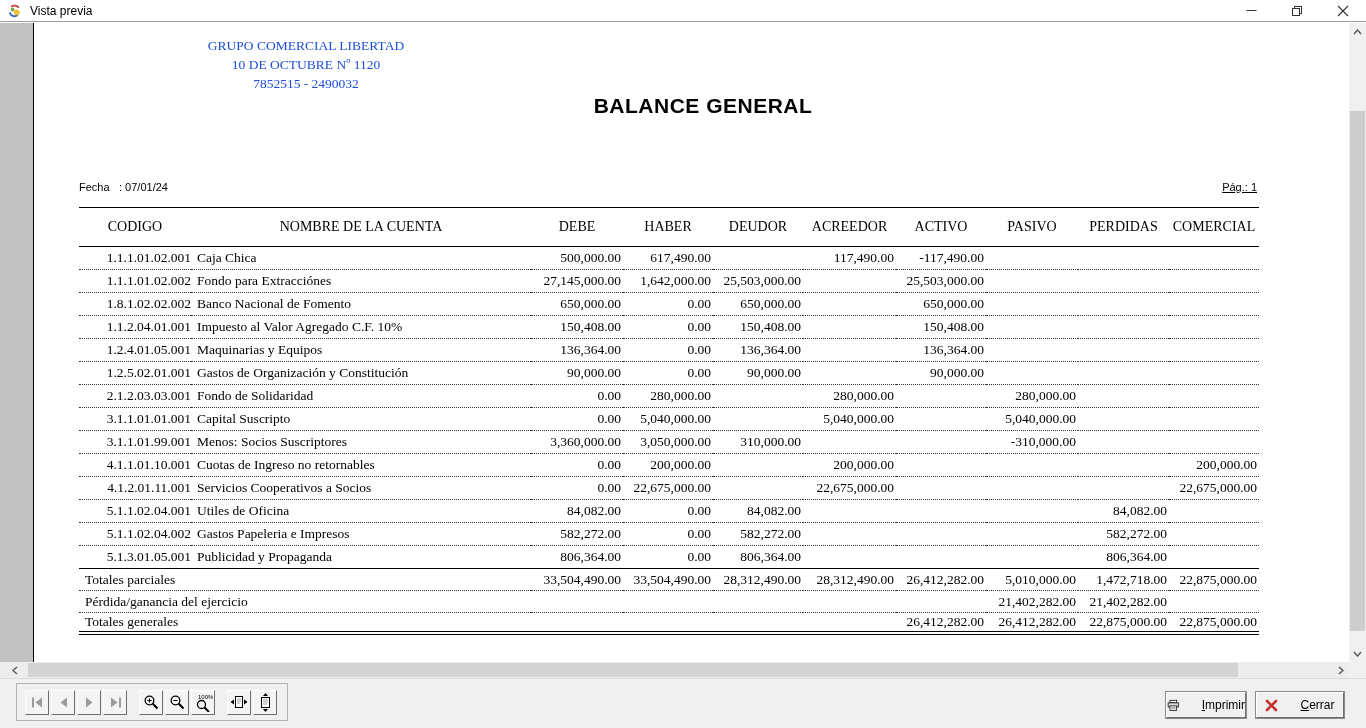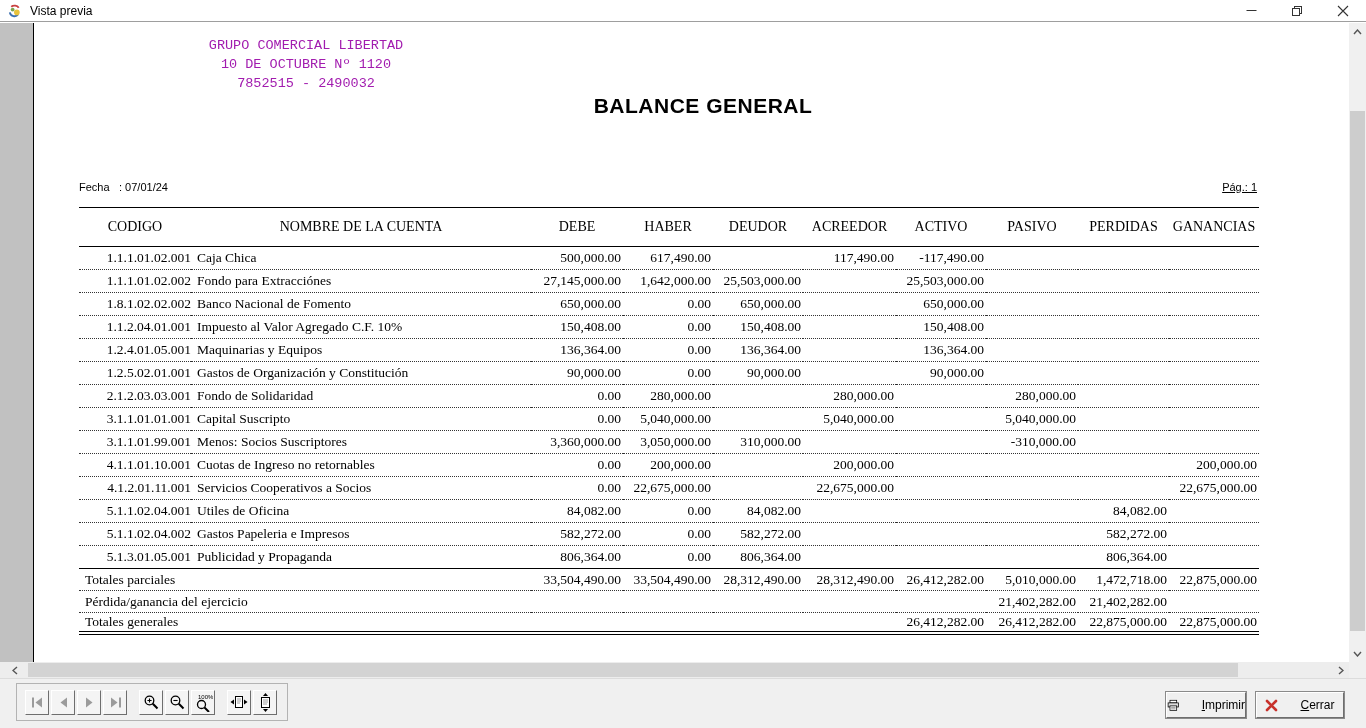--- a/index.html
+++ b/index.html
@@ -16,21 +16,21 @@
   .win-controls { margin-left:auto; display:flex; align-items:center; height:100%; }
   .wc { width:46px; height:100%; display:flex; align-items:center; justify-content:center; cursor:default; }
 
   
   .preview-area { position:absolute; top:23px; left:0; right:0; bottom:50px; background:#c1c1c1; }
   .page { position:absolute; left:33px; top:0; right:17px; bottom:16px; background:#fff;
           border-left:1px solid #000; overflow:hidden;
           font-family:"Liberation Serif", serif; color:#000; }
 
   .company { position:absolute; top:13px; left:107px; width:330px; text-align:center;
-             font-family:Liberation Mono, monospace; font-size:13.5px; line-height:19px; color:#a21caf; }
+             font-family:Liberation Serif, serif; font-size:13.5px; line-height:19px; color:#1d4ed8; }
   .report-title { position:absolute; top:71px; left:69px; width:1200px; text-align:center;
                   font-family:"Liberation Sans", sans-serif; font-weight:bold; font-size:21px;
                   letter-spacing:0.5px; }
   .meta { position:absolute; top:158px; left:45px; width:1180px;
           font-family:"Liberation Sans", sans-serif; font-size:11px; }
   .meta-label { display:inline-block; width:40px; }
   .page-num { position:absolute; right:2px; top:0;text-decoration:underline; }
 
   table.balance { position:absolute; top:184px; left:45px; width:1180px;
                   border-collapse:separate; border-spacing:0; table-layout:fixed;
@@ -144,21 +144,21 @@
             <tr id="thead-row">
               <th>CODIGO</th>
               <th>NOMBRE DE LA CUENTA</th>
               <th>DEBE</th>
               <th>HABER</th>
               <th>DEUDOR</th>
               <th>ACREEDOR</th>
               <th>ACTIVO</th>
               <th>PASIVO</th>
               <th>PERDIDAS</th>
-              <th>GANANCIAS</th>
+              <th>COMERCIAL</th>
             </tr>
           </thead>
         <tbody id="tbody">
             <tr>
               <td class="code">1.1.1.01.02.001</td>
               <td class="name">Caja Chica</td>
               <td class="num">500,000.00</td>
               <td class="num">617,490.00</td>
               <td class="num"></td>
               <td class="num">117,490.00</td>

